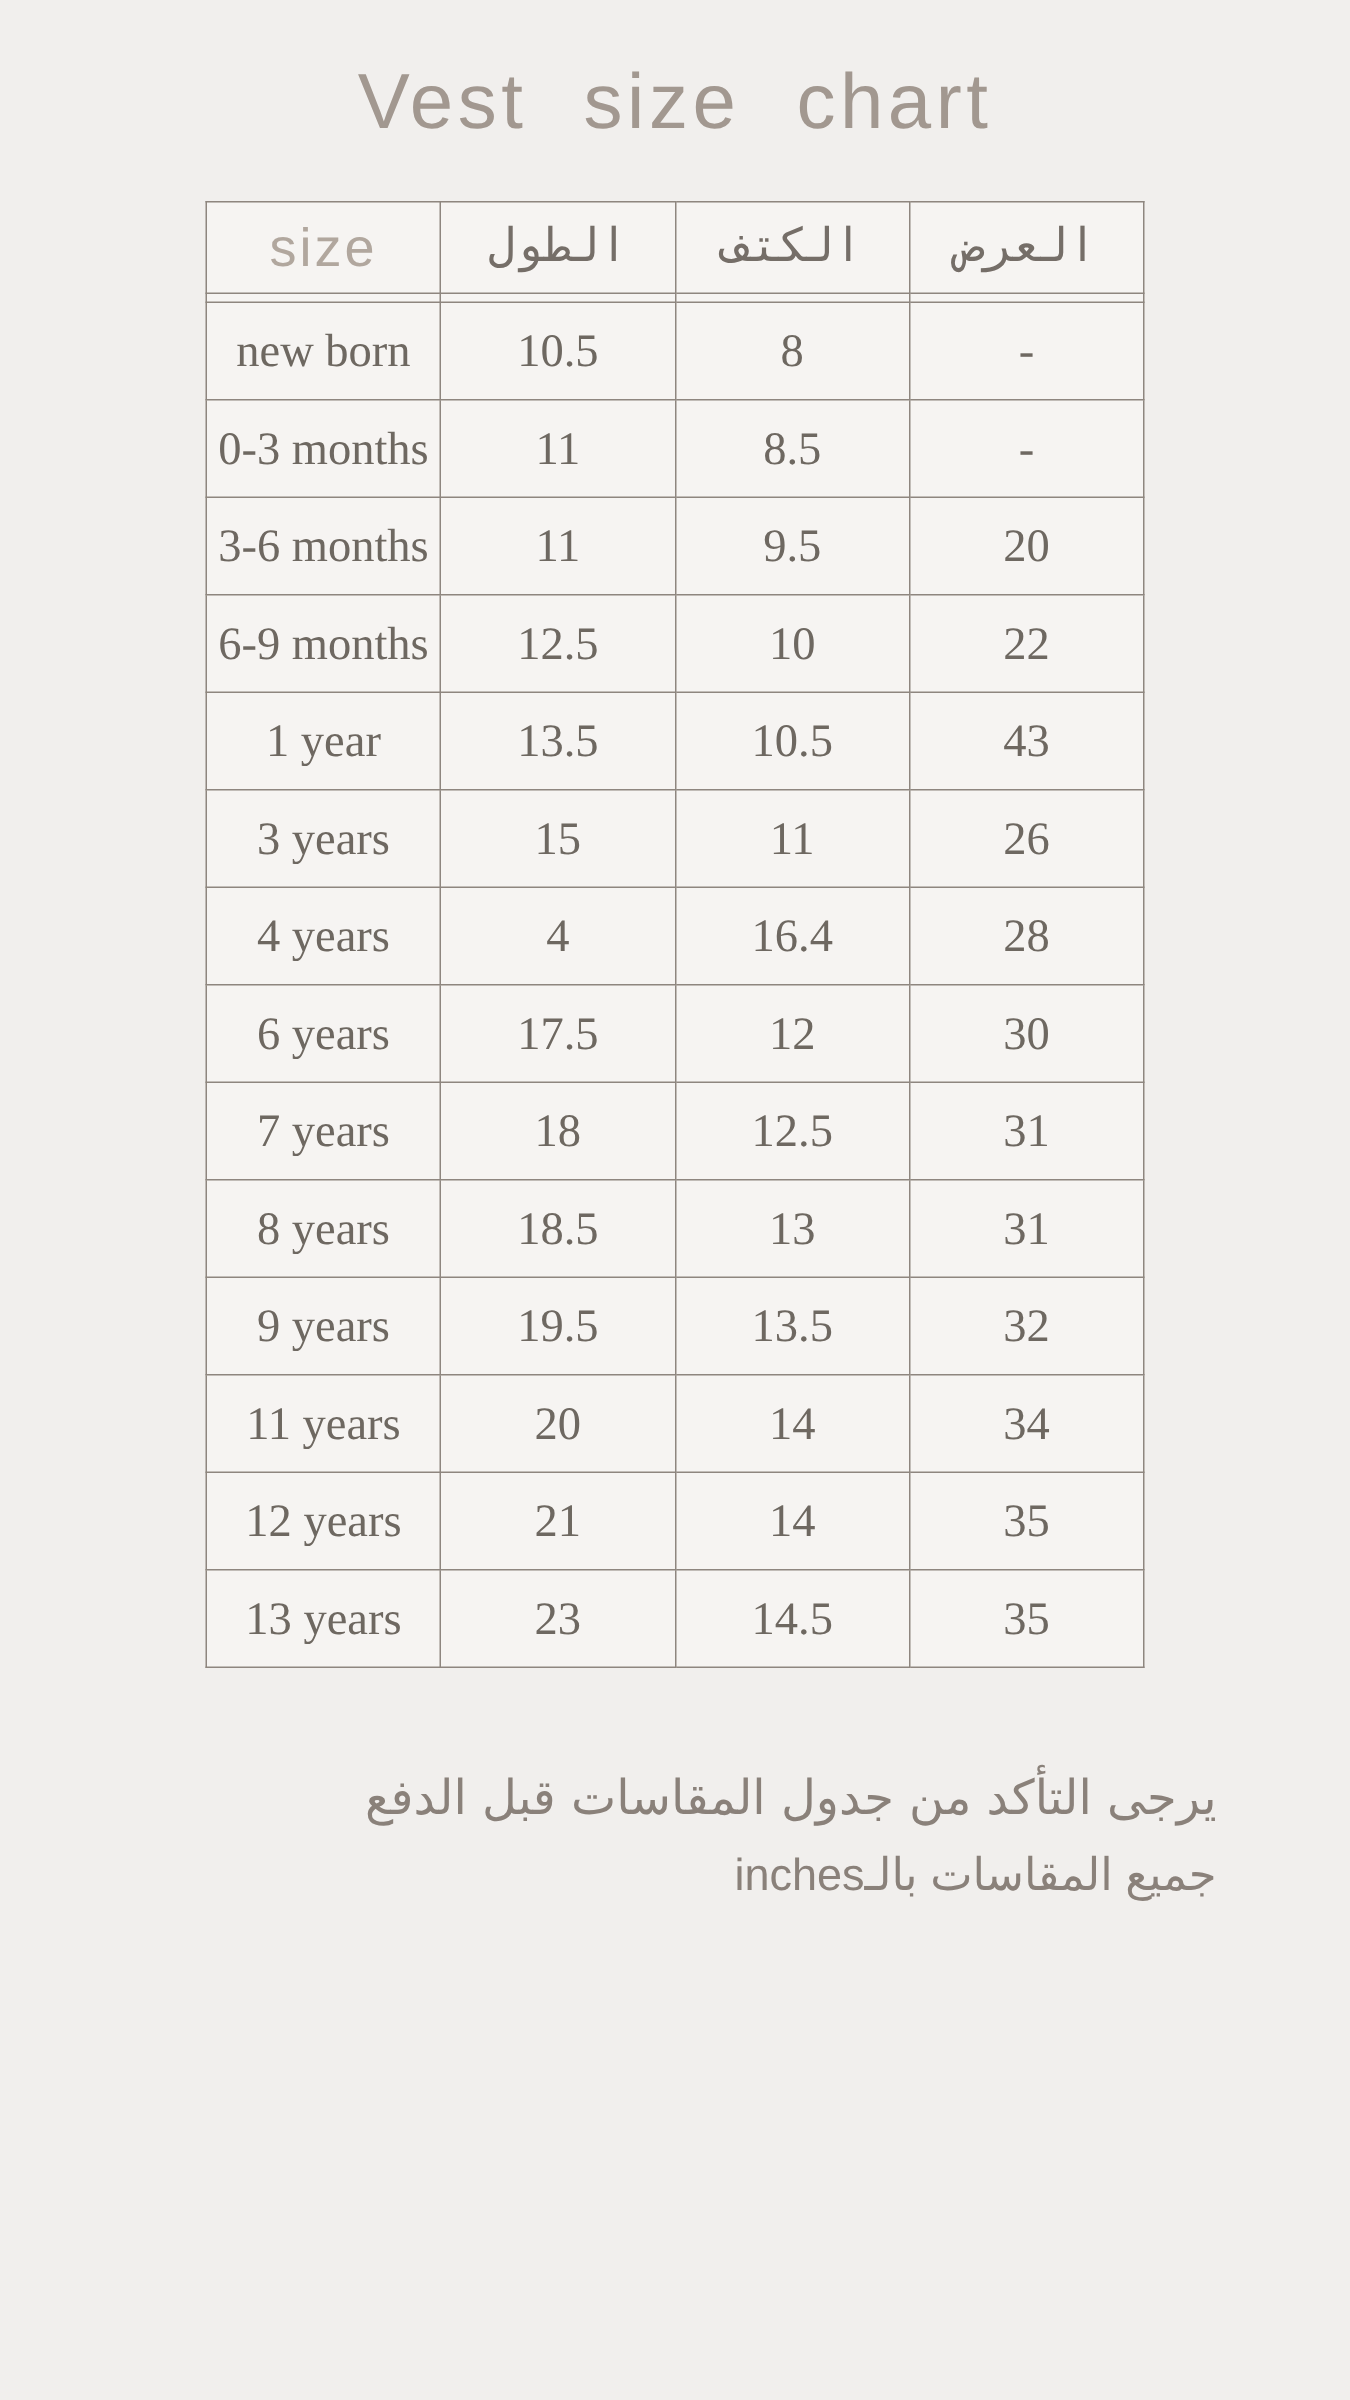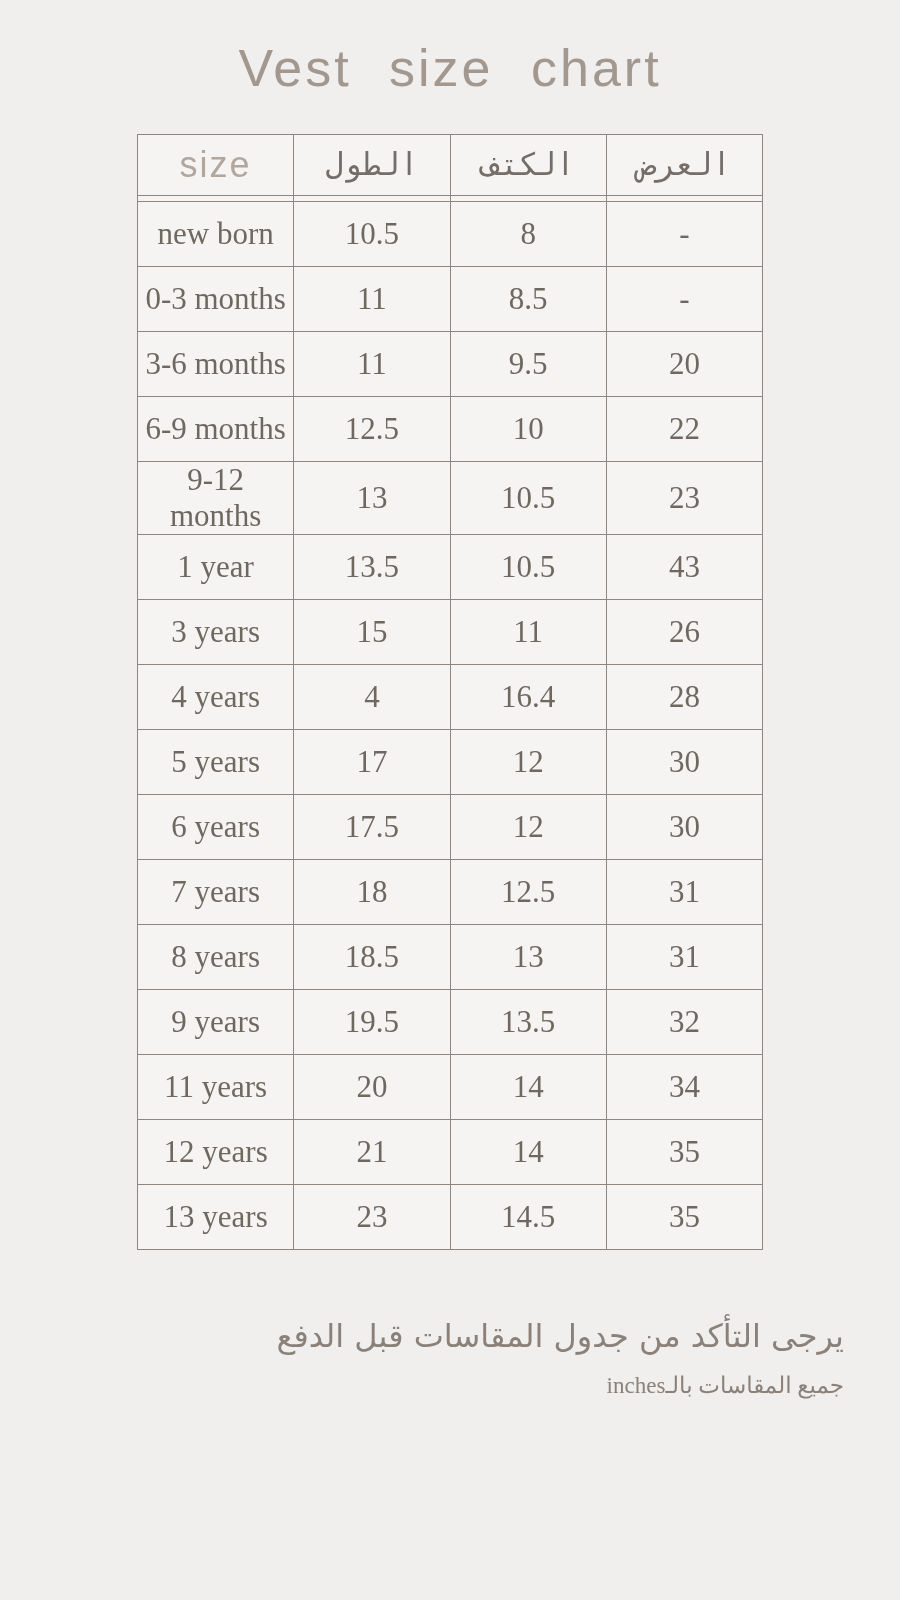--- a/index.html
+++ b/index.html
@@ -59,34 +59,34 @@
     font-size: 0;
   }
   tbody.data-body td {
     height: 64px;
     font-family: "Liberation Serif", serif;
     font-size: 31px;
     color: #6e6861;
   }
   .footer-notes {
     margin-top: 70px;
-    padding-right: 56px;
+    padding-right: 89px;
     direction: rtl;
     text-align: right;
     color: #8a817a;
   }
   .footer-line-1 {
     font-family: "DejaVu Sans", sans-serif;
     font-size: 32px;
     line-height: 1.0;
   }
   .footer-line-2 {
     margin-top: 22px;
-    font-family: Liberation Serif, serif;
-    font-size: 23px;
+    font-family: Liberation Sans, sans-serif;
+    font-size: 30px;
     line-height: 1.0;
   }
 </style>
 </head>
 <body>
 
 <h1 class="page-title">Vest size chart</h1>
 
 <table class="size-table">
   <thead>
@@ -124,50 +124,38 @@
     <td>9.5</td>
     <td>20</td>
   </tr>
       <tr>
     <td>6-9 months</td>
     <td>12.5</td>
     <td>10</td>
     <td>22</td>
   </tr>
       <tr>
-    <td>9-12 months</td>
-    <td>13</td>
-    <td>10.5</td>
-    <td>23</td>
-  </tr>
-      <tr>
     <td>1 year</td>
     <td>13.5</td>
     <td>10.5</td>
     <td>43</td>
   </tr>
       <tr>
     <td>3 years</td>
     <td>15</td>
     <td>11</td>
     <td>26</td>
   </tr>
       <tr>
     <td>4 years</td>
     <td>4</td>
     <td>16.4</td>
     <td>28</td>
   </tr>
       <tr>
-    <td>5 years</td>
-    <td>17</td>
-    <td>12</td>
-    <td>30</td>
-  </tr>
-      <tr>
     <td>6 years</td>
     <td>17.5</td>
     <td>12</td>
     <td>30</td>
   </tr>
       <tr>
     <td>7 years</td>
     <td>18</td>
     <td>12.5</td>
     <td>31</td>

